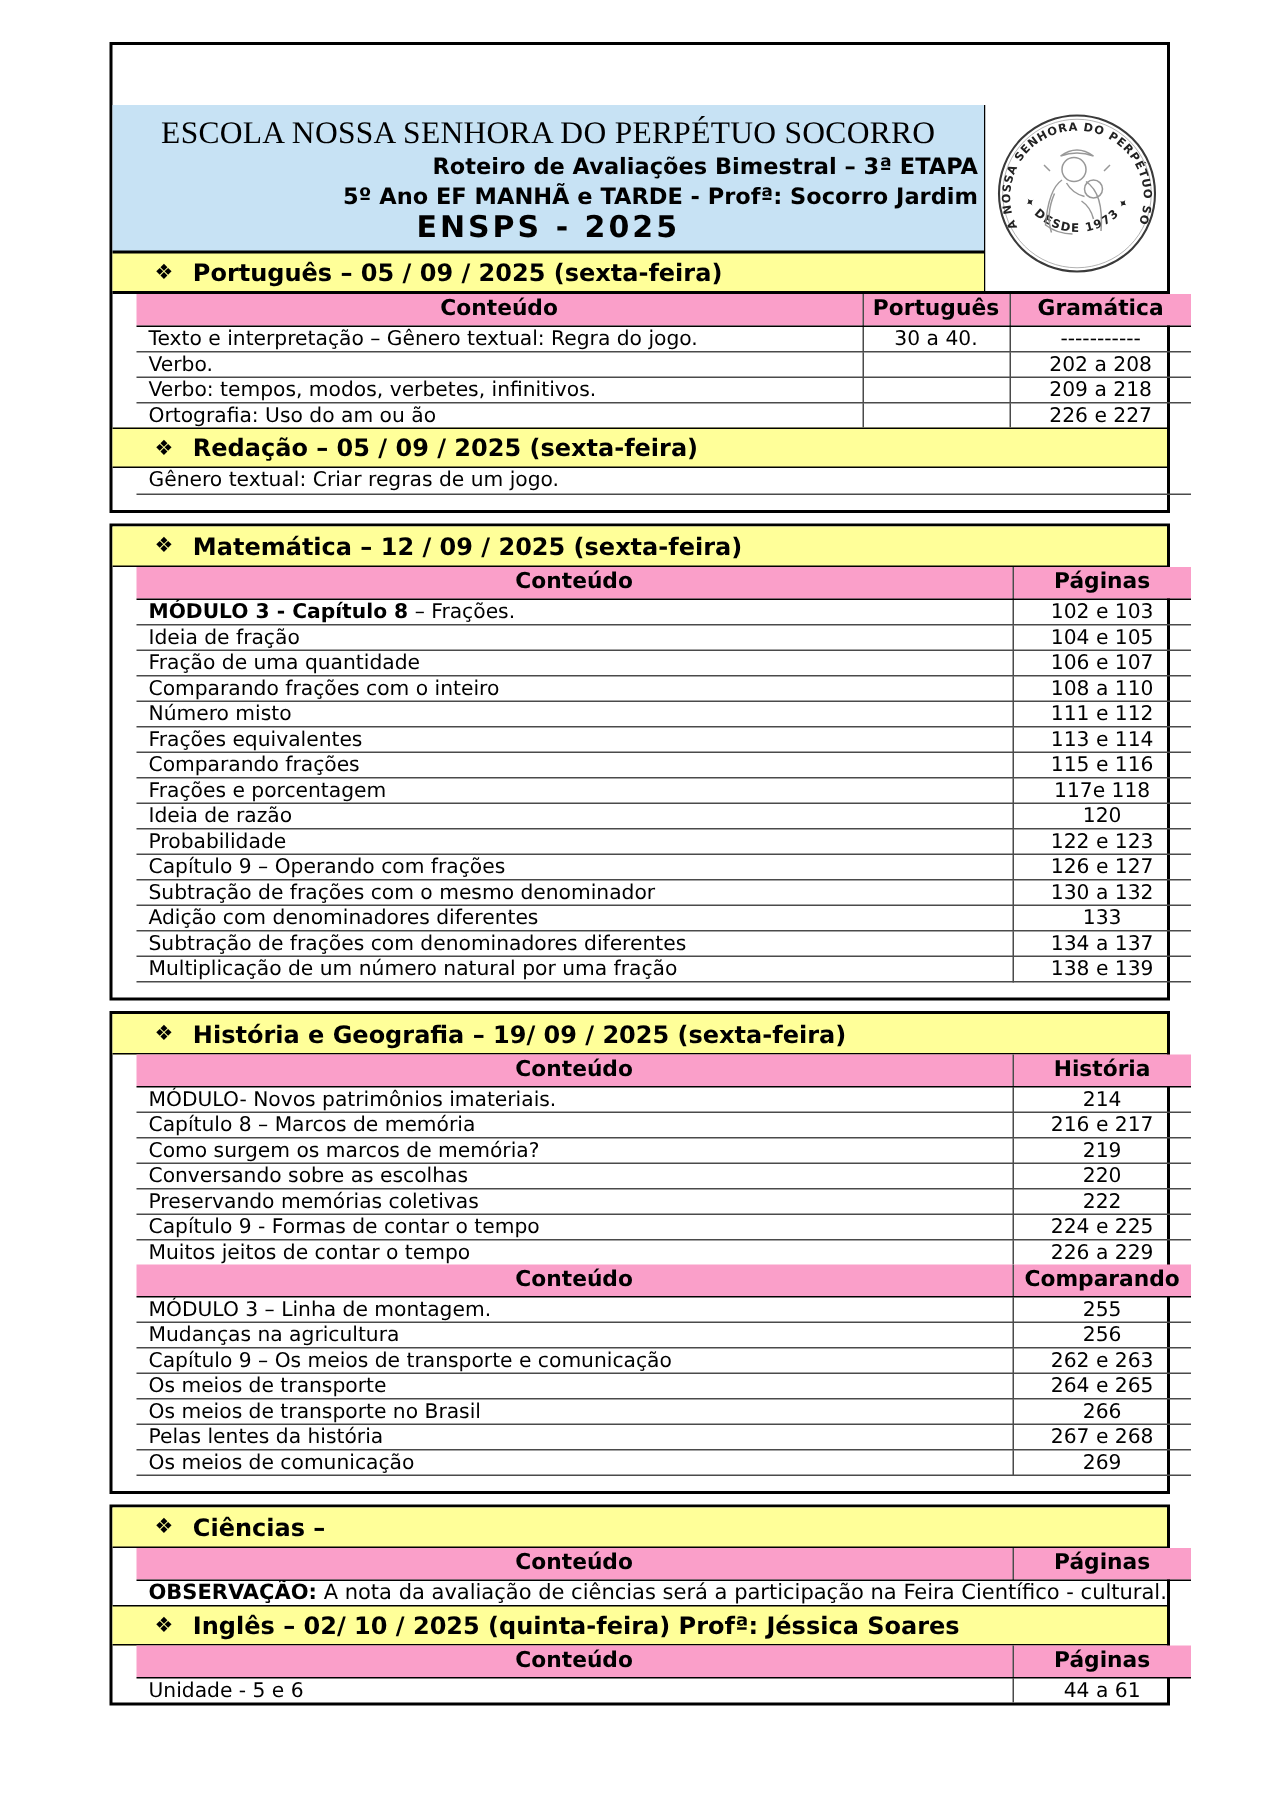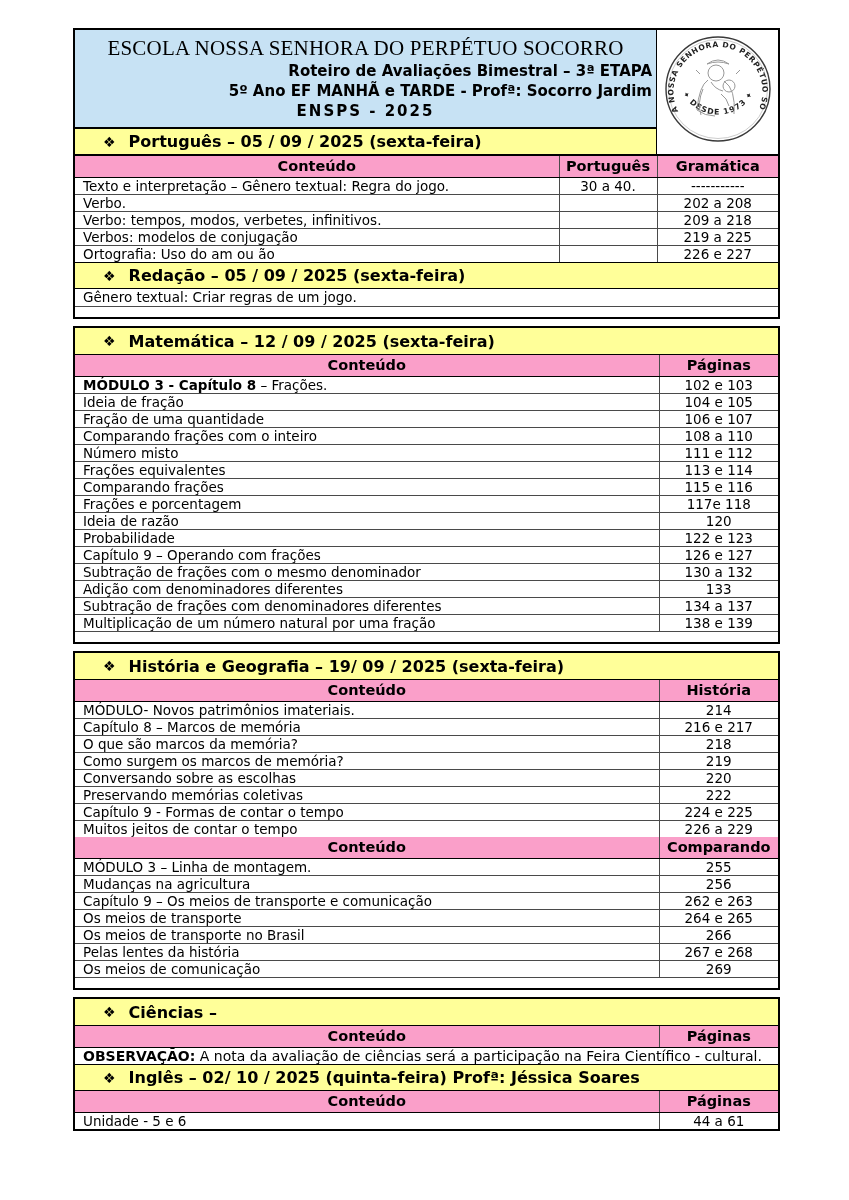--- a/index.html
+++ b/index.html
@@ -13,34 +13,34 @@
   }
   #doc {
     position: absolute; left: 73px; top: 28px; width: 707px;
   }
   .block {
     border: 2px solid #000;
     background: #fff;
     margin-bottom: 7px;
   }
   
-  .head-flex { display: flex; border-bottom: 2px solid #000; }
+  .head-flex { display: flex; border-bottom: 2px solid #000; margin-top: 40px; }
   .head-left { width: 582px; border-right: 1px solid #000; }
   .blue-box {
     background: #C7E2F4;
     border-bottom: 1px solid #000;
     text-align: center;
     padding: 5px 4px 6px 4px;
   }
   .school-title {
     font-family: "Liberation Serif", serif;
     font-size: 21px; letter-spacing: 0.2px; line-height: 26px;
   }
   .head-sub { font-weight: bold; font-size: 15px; line-height: 20px; text-align: right; }
-  .head-code { font-weight: bold; font-size: 15px; line-height: 20px; letter-spacing: 2px; }
+  .head-code { font-weight: bold; font-size: 20px; line-height: 20px; letter-spacing: 2px; }
   .logo-cell {
     flex: 1; background: #fff;
     display: flex; align-items: flex-start; justify-content: center;
     padding-top: 4px;
   }
   
   .bar {
     background: #FFFF99;
     height: 27px;
     display: flex; align-items: center;
@@ -51,20 +51,21 @@
   }
   .bar:first-child { border-top: none; }
   .head-left .bar { border-bottom: none; height: 26px; }
   .bullet { margin-right: 13px; font-size: 14px; }
   
   table {
     width: 100%;
     border-collapse: collapse;
     border-style: hidden; 
     table-layout: fixed;
+    margin-left: 16px;
   }
   th, td { border: 1px solid #4a4a4a; }
   th {
     background: #FA9FC9;
     font-weight: bold; font-size: 14.5px;
     height: 21px; text-align: center;
     border-bottom: 1.5px solid #000;
   }
   td {
     font-size: 13.5px; height: 17px;
@@ -151,25 +152,20 @@
             <td>Verbo.</td>
             <td class="num"></td>
             <td class="num">202 a 208</td>
           </tr>
           <tr>
             <td>Verbo: tempos, modos, verbetes, infinitivos.</td>
             <td class="num"></td>
             <td class="num">209 a 218</td>
           </tr>
           <tr>
-            <td>Verbos: modelos de conjugação</td>
-            <td class="num"></td>
-            <td class="num">219 a 225</td>
-          </tr>
-          <tr>
             <td>Ortografia: Uso do am ou ão</td>
             <td class="num"></td>
             <td class="num">226 e 227</td>
           </tr>
         </tbody>
     </table>
 
     <div class="bar">
       <span class="bullet">❖</span>
       <span>Redação – 05 / 09 / 2025 (sexta-feira)</span>
@@ -290,24 +286,20 @@
       <tbody>
           <tr>
             <td>MÓDULO- Novos patrimônios imateriais.</td>
             <td class="num">214</td>
           </tr>
           <tr>
             <td>Capítulo 8 – Marcos de memória</td>
             <td class="num">216 e 217</td>
           </tr>
           <tr>
-            <td>O que são marcos da memória?</td>
-            <td class="num">218</td>
-          </tr>
-          <tr>
             <td>Como surgem os marcos de memória?</td>
             <td class="num">219</td>
           </tr>
           <tr>
             <td>Conversando sobre as escolhas</td>
             <td class="num">220</td>
           </tr>
           <tr>
             <td>Preservando memórias coletivas</td>
             <td class="num">222</td>

